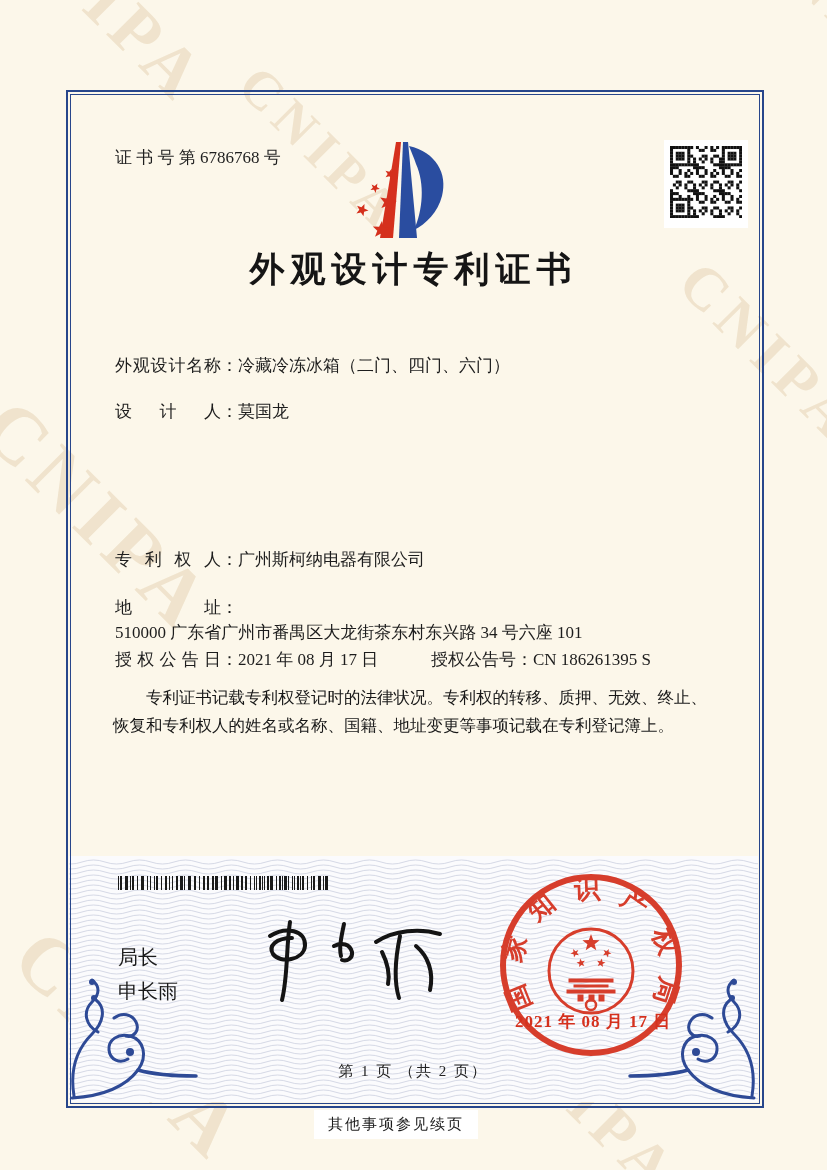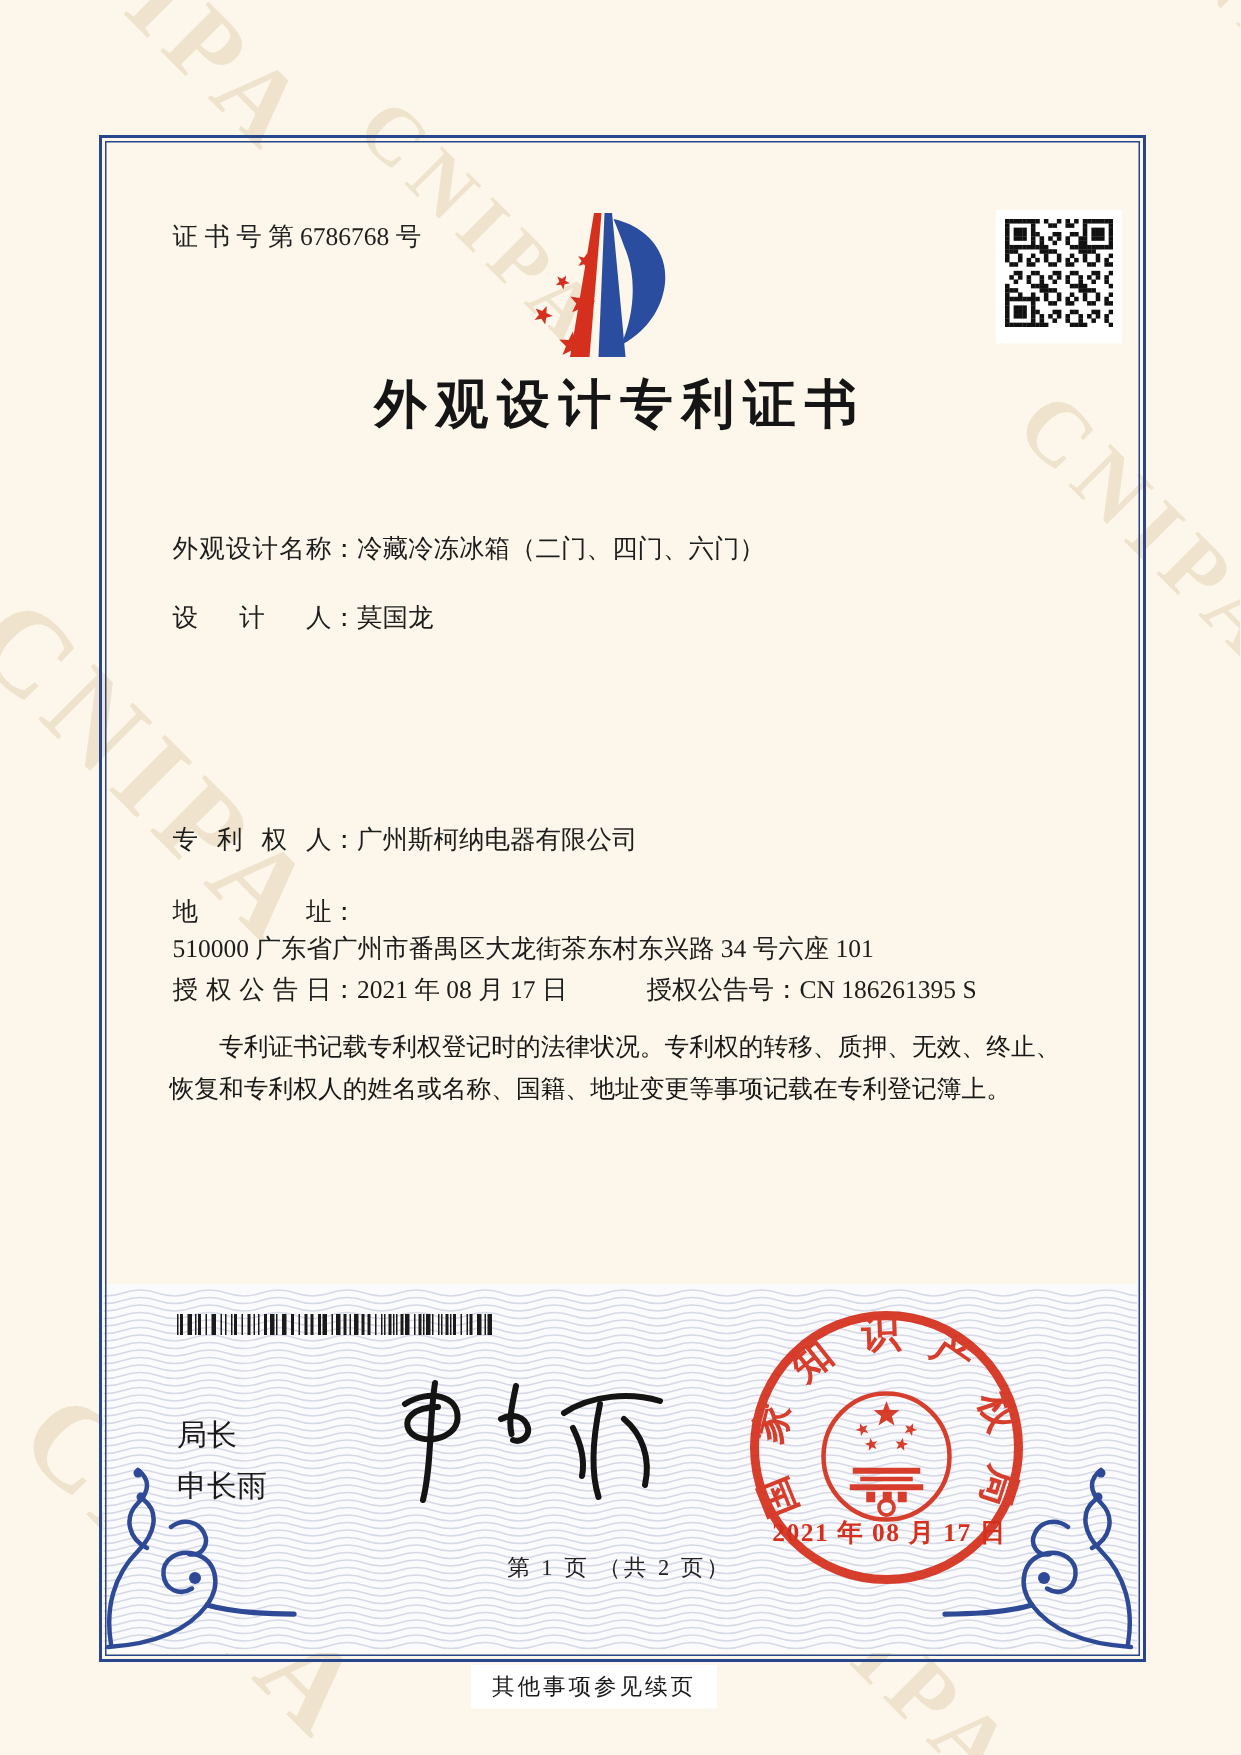--- a/index.html
+++ b/index.html
@@ -47,21 +47,21 @@
   #barcode em{display:block;height:100%;background:transparent;}
 
   #director{position:absolute;left:118px;top:940px;font-size:20px;color:#1a1a1a;z-index:6;line-height:34px;
             font-family:"Liberation Sans","DejaVu Sans",sans-serif;}
   #signature{position:absolute;left:248px;top:908px;z-index:6;}
 
   #seal{position:absolute;left:496px;top:870px;z-index:6;}
   #seal-date{position:absolute;left:503px;top:1010px;width:180px;text-align:center;font-size:17px;
              font-weight:bold;color:#d5301d;z-index:7;letter-spacing:1px;}
 
-  #page-num{position:absolute;left:66px;top:1036px;width:694px;text-align:center;font-size:15px;
+  #page-num{position:absolute;left:66px;top:1062px;width:694px;text-align:center;font-size:15px;
             color:#222;z-index:6;letter-spacing:2px;}
   #cont-note{position:absolute;left:314px;top:1110px;background:#fff;padding:5px 14px;font-size:15px;
              color:#1a1a1a;z-index:5;letter-spacing:2px;}
 </style>
 </head>
 <body>
 
 <div id="page">
 
   <div class="wm" style="left:-24px;top:-40px;font-size:70px;">CNIPA</div>

